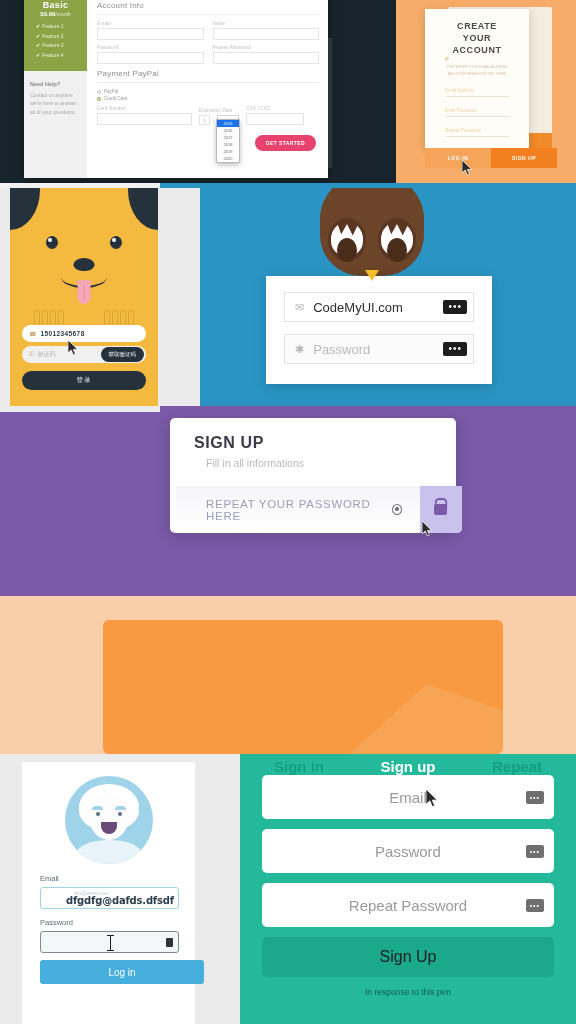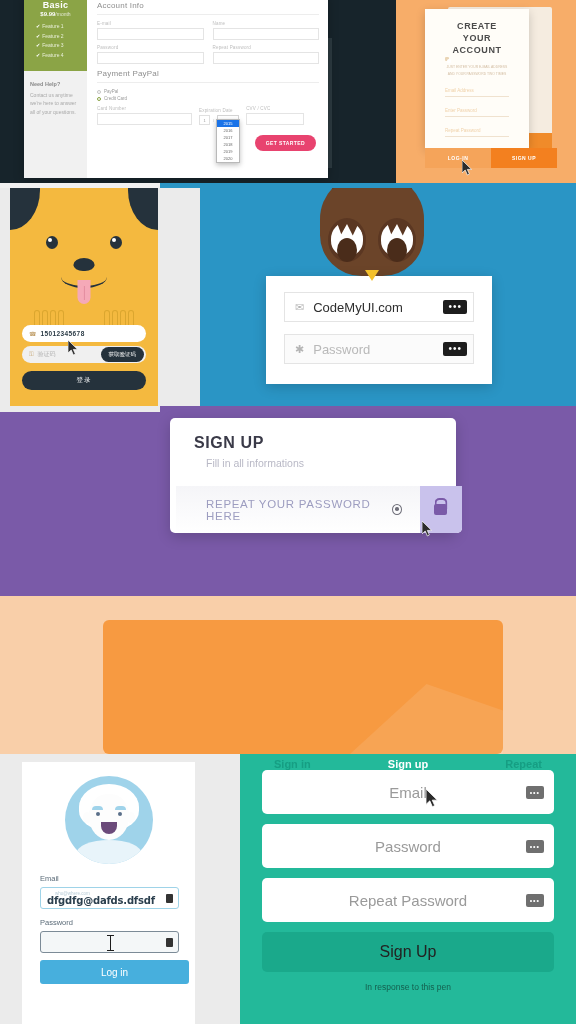--- a/index.html
+++ b/index.html
@@ -204,37 +204,37 @@
              width:16px;height:12px;background:#6b4a7a;border-radius:0 0 9px 9px;}
   .av-body{position:absolute;left:50%;bottom:-4px;transform:translateX(-50%);
              width:66px;height:28px;background:#e8f4fa;border-radius:50% 50% 0 0;}
   .av-ear{position:absolute;top:36px;width:8px;height:11px;background:#fdfdfd;border-radius:50%;}
   .av-ear.l{left:18px;} .av-ear.r{right:18px;}
   .lf-lab { font-size: 7.5px; color: #5b6b78; margin-bottom: 4px; }
   .lf-wrap { position: absolute; left: 18px; width: 139px; }
   .lf-wrap.email { top: 112px; }
   .lf-wrap.pass  { top: 156px; }
   .lf-in { height: 22px; border: 1.4px solid #9ed3e8; border-radius: 3px;
-           display: flex; align-items: center; padding: 0 5px 0 6px; position: relative;
+           display: flex; align-items: center; padding: 0 5px 0 25px; position: relative;
            background: #fff; }
   .lf-in.pass { border-color: #7c8b97; background: #f4f7f8; }
   .lf-ghost { position: absolute; left: 8px; top: 1px; font-size: 4.5px; color: #b9cdd8; }
   .lf-val { font-size: 10px; color: #2b3f4e; font-weight: bold; margin-top: 5px;
             font-family: "DejaVu Sans", sans-serif; letter-spacing: -.2px; }
   .lf-ic { margin-left: auto; width: 7px; height: 9px; background: #333; border-radius: 1px; }
   .caret { position: absolute; left: 50%; top: 3px; width: 1.4px; height: 16px; background: #1c1c1c; }
   .caret::before,.caret::after{content:'';position:absolute;left:-3px;width:7px;height:1.4px;
             background:#1c1c1c;}
   .caret::before{top:0;} .caret::after{bottom:0;}
-  .lf-btn { position: absolute; left: 18px; top: 198px; width: 149px; height: 24px;
+  .lf-btn { position: absolute; left: 18px; top: 198px; width: 164px; height: 24px;
             background: #47afdd; color: #fff; border-radius: 3px; font-size: 10px;
             display: flex; align-items: center; justify-content: center; }
   .b5-teal { position: absolute; left: 240px; top: 0; width: 336px; height: 270px; background: #23b99a; }
   .tabs { display: flex; justify-content: space-between; padding: 4px 34px 0; }
-  .tab { font-size: 11px; color: #169e83; font-weight: bold; }
+  .tab { font-size: 15px; color: #169e83; font-weight: bold; }
   .tab.active { color: #ffffff; position: relative; }
   .tab.active::after { content:''; position:absolute; left:50%; bottom:-14px;
             transform:translateX(-50%); border-left:10px solid transparent;
             border-right:10px solid transparent; border-bottom:9px solid #fff; }
   .t-in { margin: 0 22px 10px; height: 44px; background: #fff; border-radius: 5px;
           display: flex; align-items: center; justify-content: center; position: relative; }
   .t-in:first-of-type { margin-top: 17px; }
   .t-ph { font-size: 15px; color: #9a9a9a; }
   .t-dots { position: absolute; right: 10px; background: #6f6f6f; color: #fff;
             font-size: 7px; letter-spacing: 1px; padding: 3px 4px; border-radius: 2px; line-height:1;}

